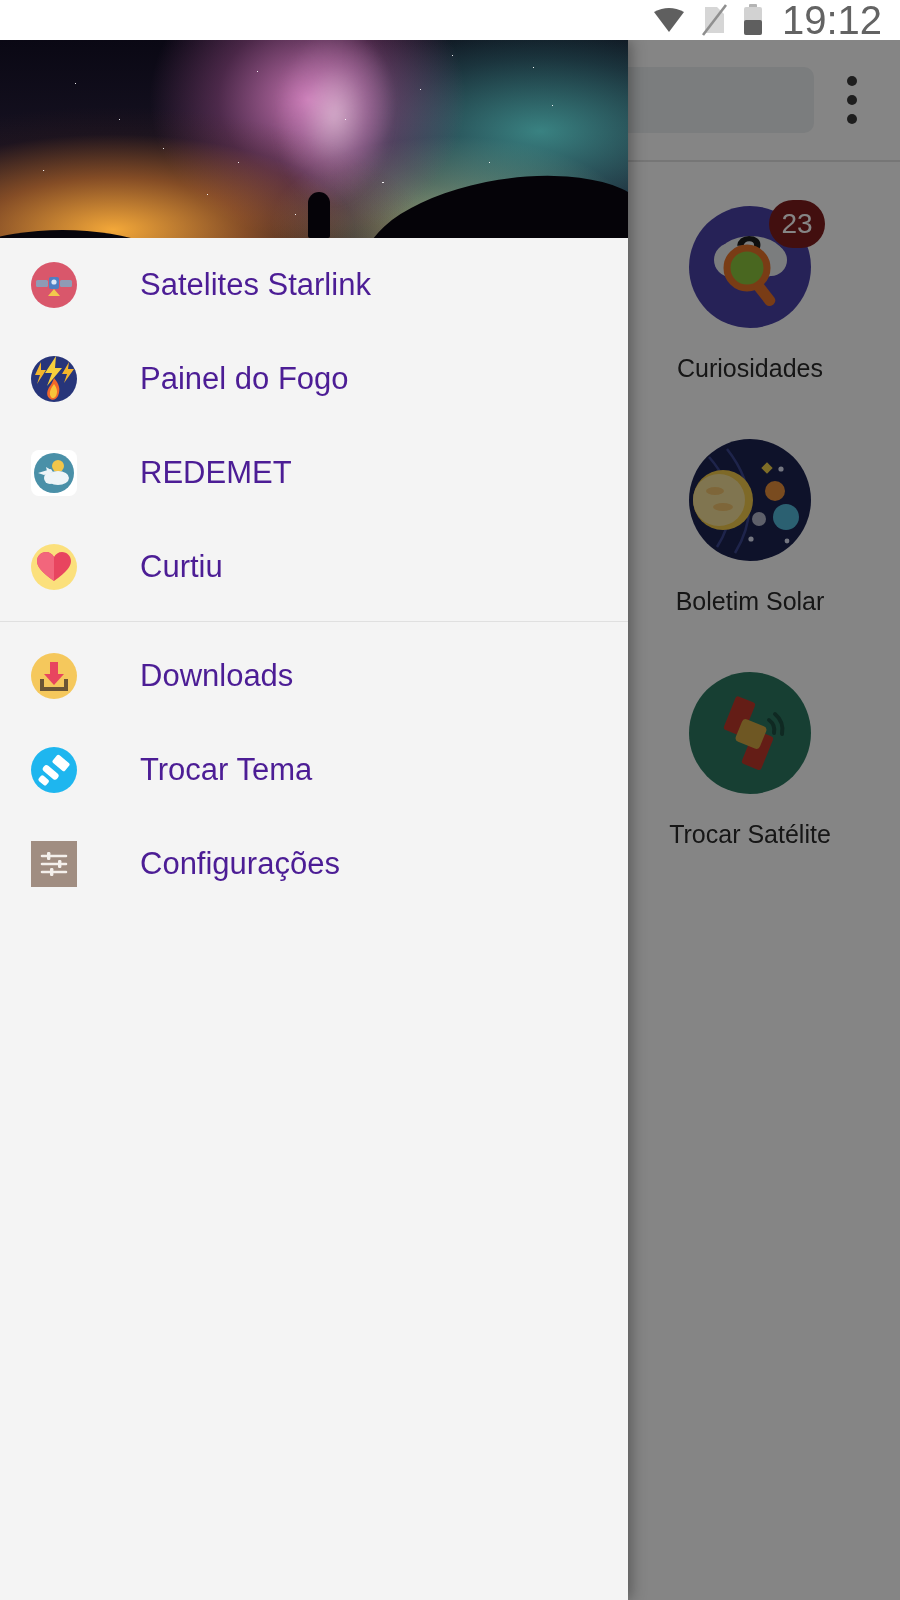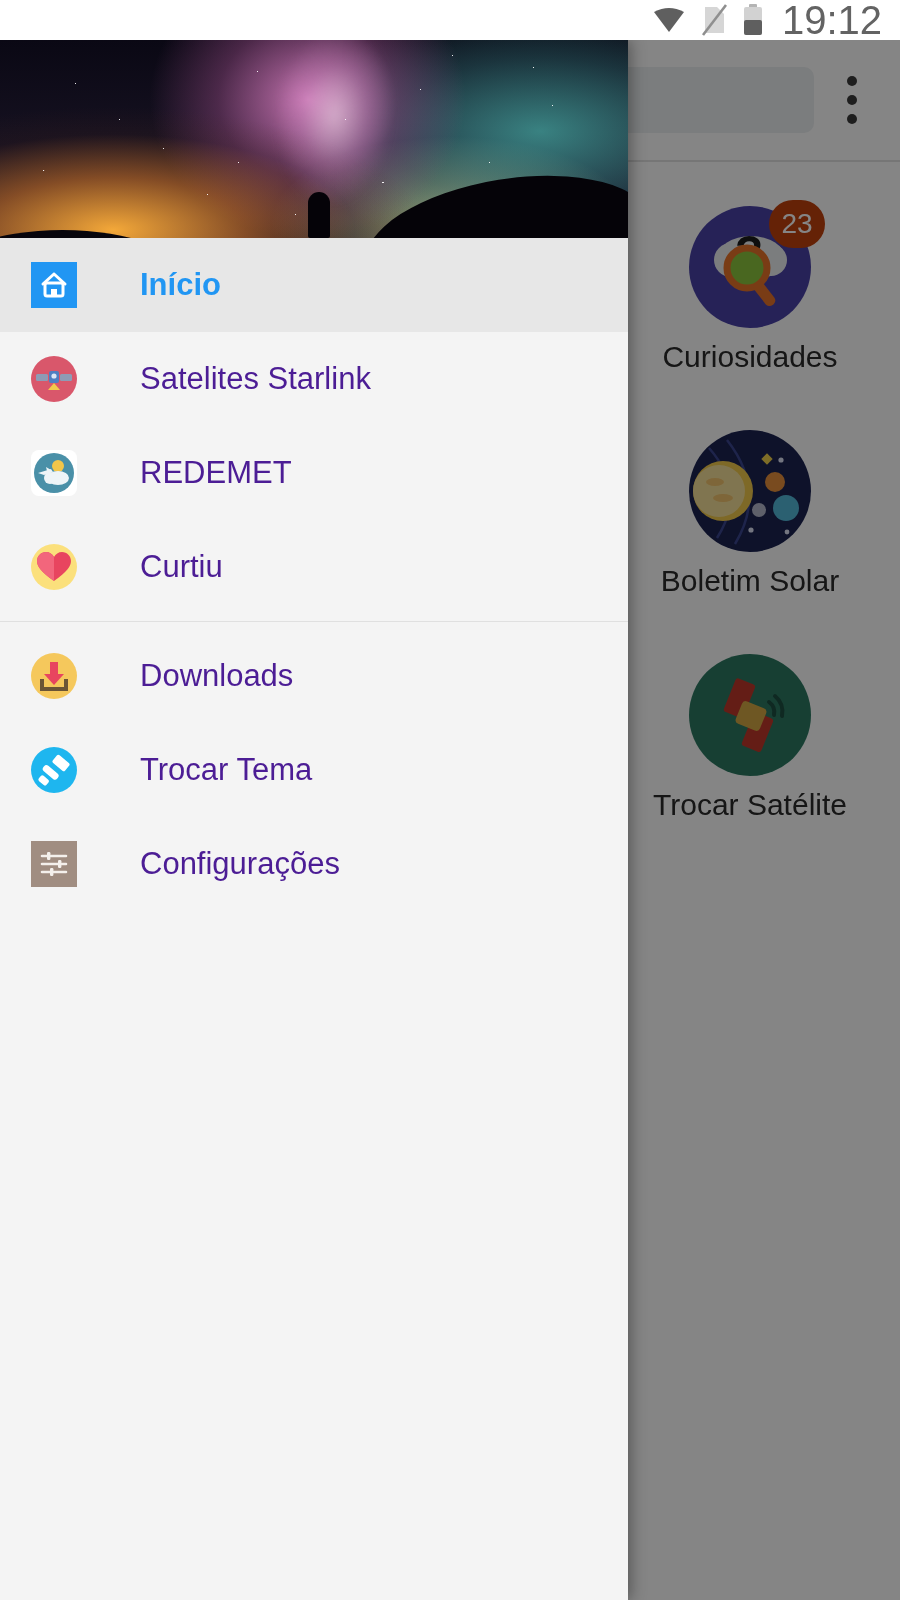--- a/index.html
+++ b/index.html
@@ -53,26 +53,26 @@
   .tile{
     display:flex; flex-direction:column; align-items:center;
     justify-content:flex-start; padding:26px 4px 30px 4px;
   }
   .tile-icon{
     width:122px; height:122px; border-radius:50%;
     position:relative; display:flex; align-items:center; justify-content:center;
     overflow:visible;
   }
   .tile-label{
-    margin-top:12px; font-size:30px; color:#2b2b2b; text-align:center;
+    margin-top:26px; font-size:25px; color:#2b2b2b; text-align:center;
     white-space:nowrap;
   }
   .badge{
     position:absolute; top:-6px; right:-14px; min-width:56px; height:48px;
-    border-radius:24px; background:#c2410c; color:#ffffff; font-size:28px;
+    border-radius:24px; background:#7f1d1d; color:#ffffff; font-size:28px;
     display:flex; align-items:center; justify-content:center; padding:0 10px;
   }
 
   
   #scrim{
     position:absolute; top:40px; left:0; width:900px; height:1560px;
     background:rgba(0,0,0,0.48); z-index:20;
   }
 
   
@@ -245,50 +245,52 @@
     <div class="sky"></div>
     <div class="milkyway"></div>
     <div class="stars"></div>
     <div class="ridge"></div>
     <div class="ridge2"></div>
     <div class="silhouette"></div>
   </div>
 
   <div class="drawer-list">
 
-    <div class="drawer-item selected">
-      <span class="d-icon">
-        <span class="d-square" style="background:#2196f3;">
-          <svg width="46" height="46" viewBox="0 0 46 46">
-            <path d="M23 12 L34 22 M23 12 L12 22" stroke="#fff" stroke-width="3" fill="none" stroke-linecap="round"></path>
-            <rect x="14" y="21" width="18" height="13" rx="2" fill="none" stroke="#fff" stroke-width="3"></rect>
-            <rect x="20" y="27" width="6" height="7" fill="#fff"></rect>
-          </svg>
-        </span>
-      </span>
-      <span class="d-label">Início</span>
-    </div>
 
     <div class="drawer-item">
       <span class="d-icon">
         <span class="d-circle" style="background:#d9576b;">
           <svg width="46" height="46" viewBox="0 0 46 46">
             <rect x="5" y="18" width="12" height="7" rx="1.5" fill="#8e9bb5"></rect>
             <rect x="29" y="18" width="12" height="7" rx="1.5" fill="#8e9bb5"></rect>
             <rect x="18" y="15" width="10" height="12" rx="2" fill="#4f7ec2"></rect>
             <path d="M23 27 L17 34 L29 34 Z" fill="#f2c94c"></path>
             <circle cx="23" cy="20" r="2.6" fill="#dde6f5"></circle>
           </svg>
         </span>
       </span>
       <span class="d-label">Satelites Starlink</span>
     </div>
 
 
 
+    <div class="drawer-item">
+      <span class="d-icon">
+        <span class="d-circle" style="background:#27357a;">
+          <svg width="46" height="46" viewBox="0 0 46 46">
+            <path d="M25 0 L14 17 L21 17 L16 30 L31 12 L24 12 Z" fill="#f7cf3c"></path>
+            <path d="M10 6 L4 19 L9 19 L6 28 L15 14 L10 14 Z" fill="#f3b52c"></path>
+            <path d="M38 6 L31 18 L36 18 L33 27 L43 13 L37 13 Z" fill="#f3b52c"></path>
+            <path d="M23 22 C28 28 30 33 27 40 C25 44 21 45 18 42 C15 39 16 34 19 30 C21 27 22 25 23 22 Z" fill="#f2682a"></path>
+            <path d="M23 28 C26 32 27 36 25 40 C24 42 21 43 20 41 C18 38 19 34 21 31 Z" fill="#f8c43a"></path>
+          </svg>
+        </span>
+      </span>
+      <span class="d-label">Painel do Fogo</span>
+    </div>
 
     <div class="drawer-item">
       <span class="d-icon">
         <span class="d-square" style="background:#ffffff; border-radius:8px; display:flex; align-items:center; justify-content:center;">
           <span style="width:40px;height:40px;border-radius:50%;background:#4a90a8;display:flex;align-items:center;justify-content:center;">
             <svg width="40" height="40" viewBox="0 0 40 40">
               <circle cx="24" cy="13" r="6" fill="#f3c64a"></circle>
               <ellipse cx="24" cy="25" rx="11" ry="7" fill="#eef4f7"></ellipse>
               <circle cx="16" cy="25" r="6" fill="#eef4f7"></circle>
               <path d="M4 20 L17 16 L19 19 L10 22 Z" fill="#eef4f7"></path>

